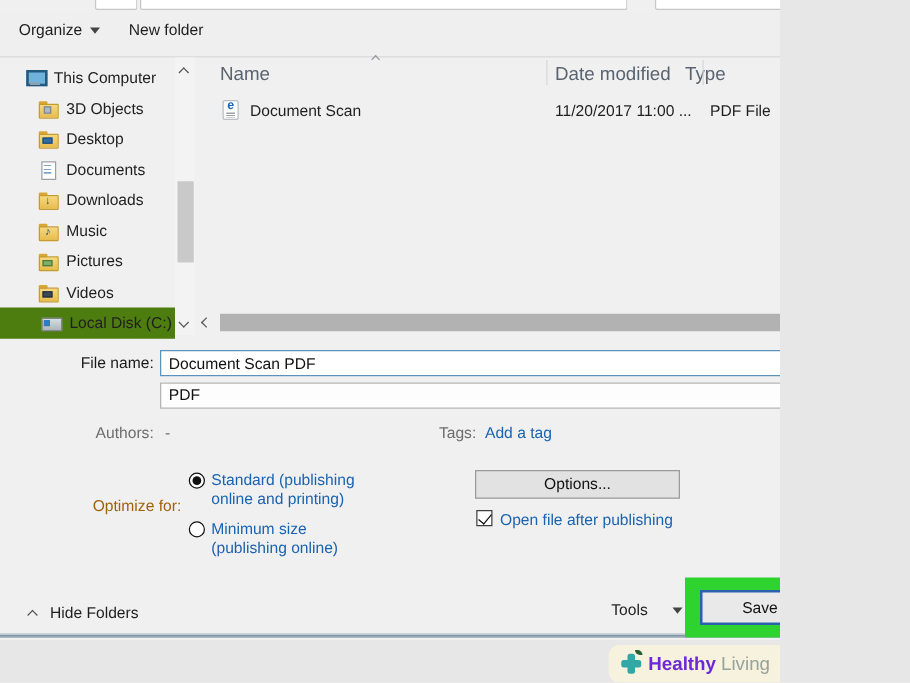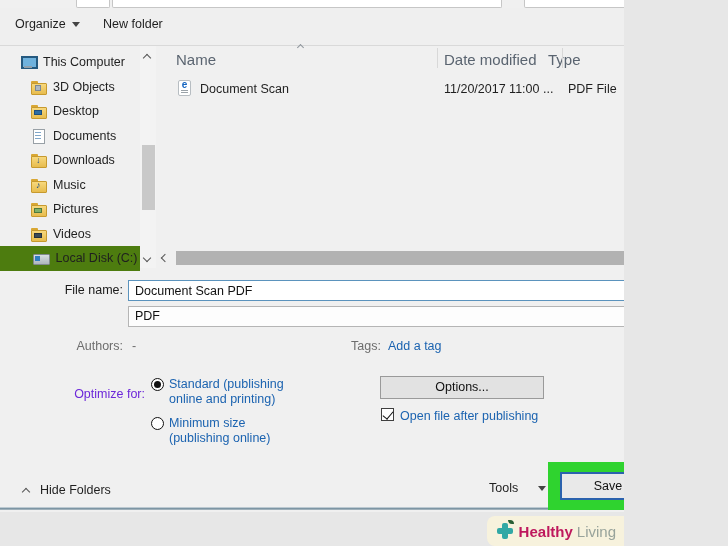--- a/index.html
+++ b/index.html
@@ -90,21 +90,21 @@
              text-align:center; line-height:24px; color:#111; cursor:default; }
   #cancelbtn { left:672px; top:474px; width:80px; height:26px; background:#e2e2e2; border:1px solid #8f8f8f;
                font-size:12.5px; line-height:24px; padding-left:17px; color:#111; cursor:default; }
 
   
   #winedge { left:0; top:507px; width:728px; height:3px; background:#7d95a4;
              border-top:1px solid #bcc9d1; border-bottom:1px solid #9fb0ba; }
   #below { left:0; top:512px; width:728px; height:34px; background:#e7e7e7; }
   #watermark { right:0; top:516px; height:30px; padding:0 8px 0 10px; background:#f7f2dd;
                border-radius:8px 0 0 8px; display:flex; align-items:center; gap:4px; }
-  #wm-bold { font-size:15px; font-weight:bold; color:#be185d; }
+  #wm-bold { font-size:15px; font-weight:bold; color:#6d28d9; }
   #wm-light { font-size:15px; color:#98a39b; }
   .plus { position:relative; width:18px; height:18px; flex:none; }
   .plus::before { content:""; position:absolute; left:0; top:6px; width:16px; height:6px; background:#31a8a5; border-radius:2px; }
   .plus::after  { content:""; position:absolute; left:5px; top:1px; width:6px; height:16px; background:#31a8a5; border-radius:2px; }
   .leaf { position:absolute; left:11px; top:-2px; width:6px; height:4px; background:#275e33; border-radius:0 4px 0 4px; z-index:2; }
 </style>
 </head>
 <body>
 
 <div id="stage">
@@ -212,21 +212,21 @@
   <div class="abs flabel" style="left:0; top:283px; width:123px;">File name:</div>
   <input class="abs" id="fninput" value="Document Scan PDF" style="">
 
   <div class="abs" id="satbox">PDF</div>
 
   <div class="abs flabel meta" style="left:0; top:339px; width:123px;">Authors:</div>
   <div class="abs meta" style="left:132px; top:339px;">-</div>
   <div class="abs flabel meta" style="left:330px; top:339px; width:51px;">Tags:</div>
   <div class="abs bluetxt" style="left:388px; top:339px;">Add a tag</div>
 
-  <div class="abs flabel" style="left:0; top:387px; width:145px; color:#6d28d9;">Optimize for:</div>
+  <div class="abs flabel" style="left:0; top:398px; width:145px; color:#a16207;">Optimize for:</div>
   <div class="abs radio sel" style="left:151px; top:378px;"></div>
   <div class="abs bluetxt" style="left:169px; top:377px; line-height:15px;">
     <div>Standard (publishing</div>
     <div>online and printing)</div>
   </div>
   <div class="abs radio" style="left:151px; top:417px;"></div>
   <div class="abs bluetxt" style="left:169px; top:416px; line-height:15px;">
     <div>Minimum size</div>
     <div>(publishing online)</div>
   </div>

